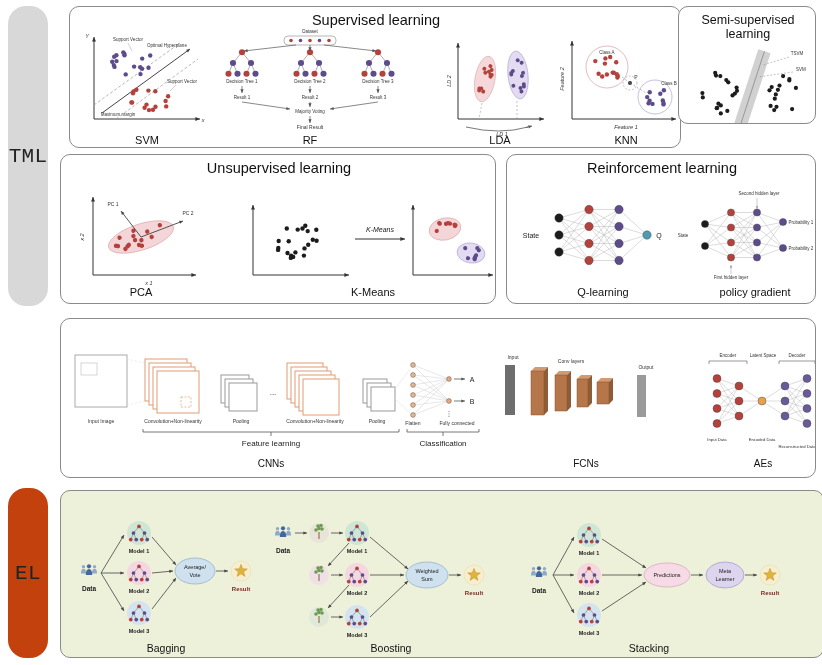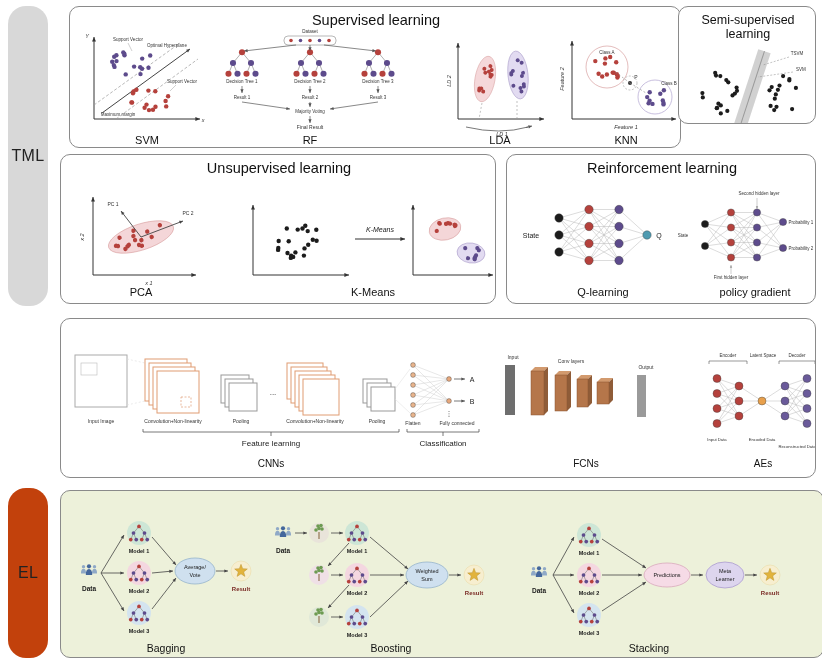--- a/index.html
+++ b/index.html
@@ -1,19 +1,19 @@
 <!DOCTYPE html>
 <html><head>
 <meta charset="utf-8">
 <style>
   * { margin:0; padding:0; box-sizing:border-box; }
   html,body { background:#fff; width:822px; height:665px; font-family:"Liberation Sans",sans-serif; }
   .canvas { position:relative; width:822px; height:665px; background:#fff; overflow:hidden; }
   .side { position:absolute; border-radius:18px; display:flex; align-items:center; justify-content:center;
-          font-size:16px; color:#222; letter-spacing:.3px; }
+          font-size:21px; color:#222; letter-spacing:.3px;font-family:Liberation Mono, monospace; }
   .side.tml { left:8px; top:6px;  width:40px; height:300px; background:#d8d8d8; }
   .side.dl  { left:8px; top:316px; width:40px; height:162px; background:#f2dae2; }
   .side.el  { left:8px; top:488px; width:40px; height:170px; background:#c2410c; }
   .panel { position:absolute; background:#fff; border:1.2px solid #8a8a8a; border-radius:10px; overflow:hidden; }
   .panel.supervised     { left:60px; top:6px;   width:612px; height:142px;margin-left:9px; }
   .panel.semi           { left:678px; top:6px;  width:138px; height:118px; }
   .panel.unsupervised   { left:60px; top:154px; width:436px; height:150px; }
   .panel.reinforcement  { left:506px; top:154px; width:310px; height:150px; }
   .panel.dlpanel        { left:60px; top:318px; width:756px; height:160px; }
   .panel.elpanel        { left:60px; top:490px; width:764px; height:168px; background:#edf1da; }

